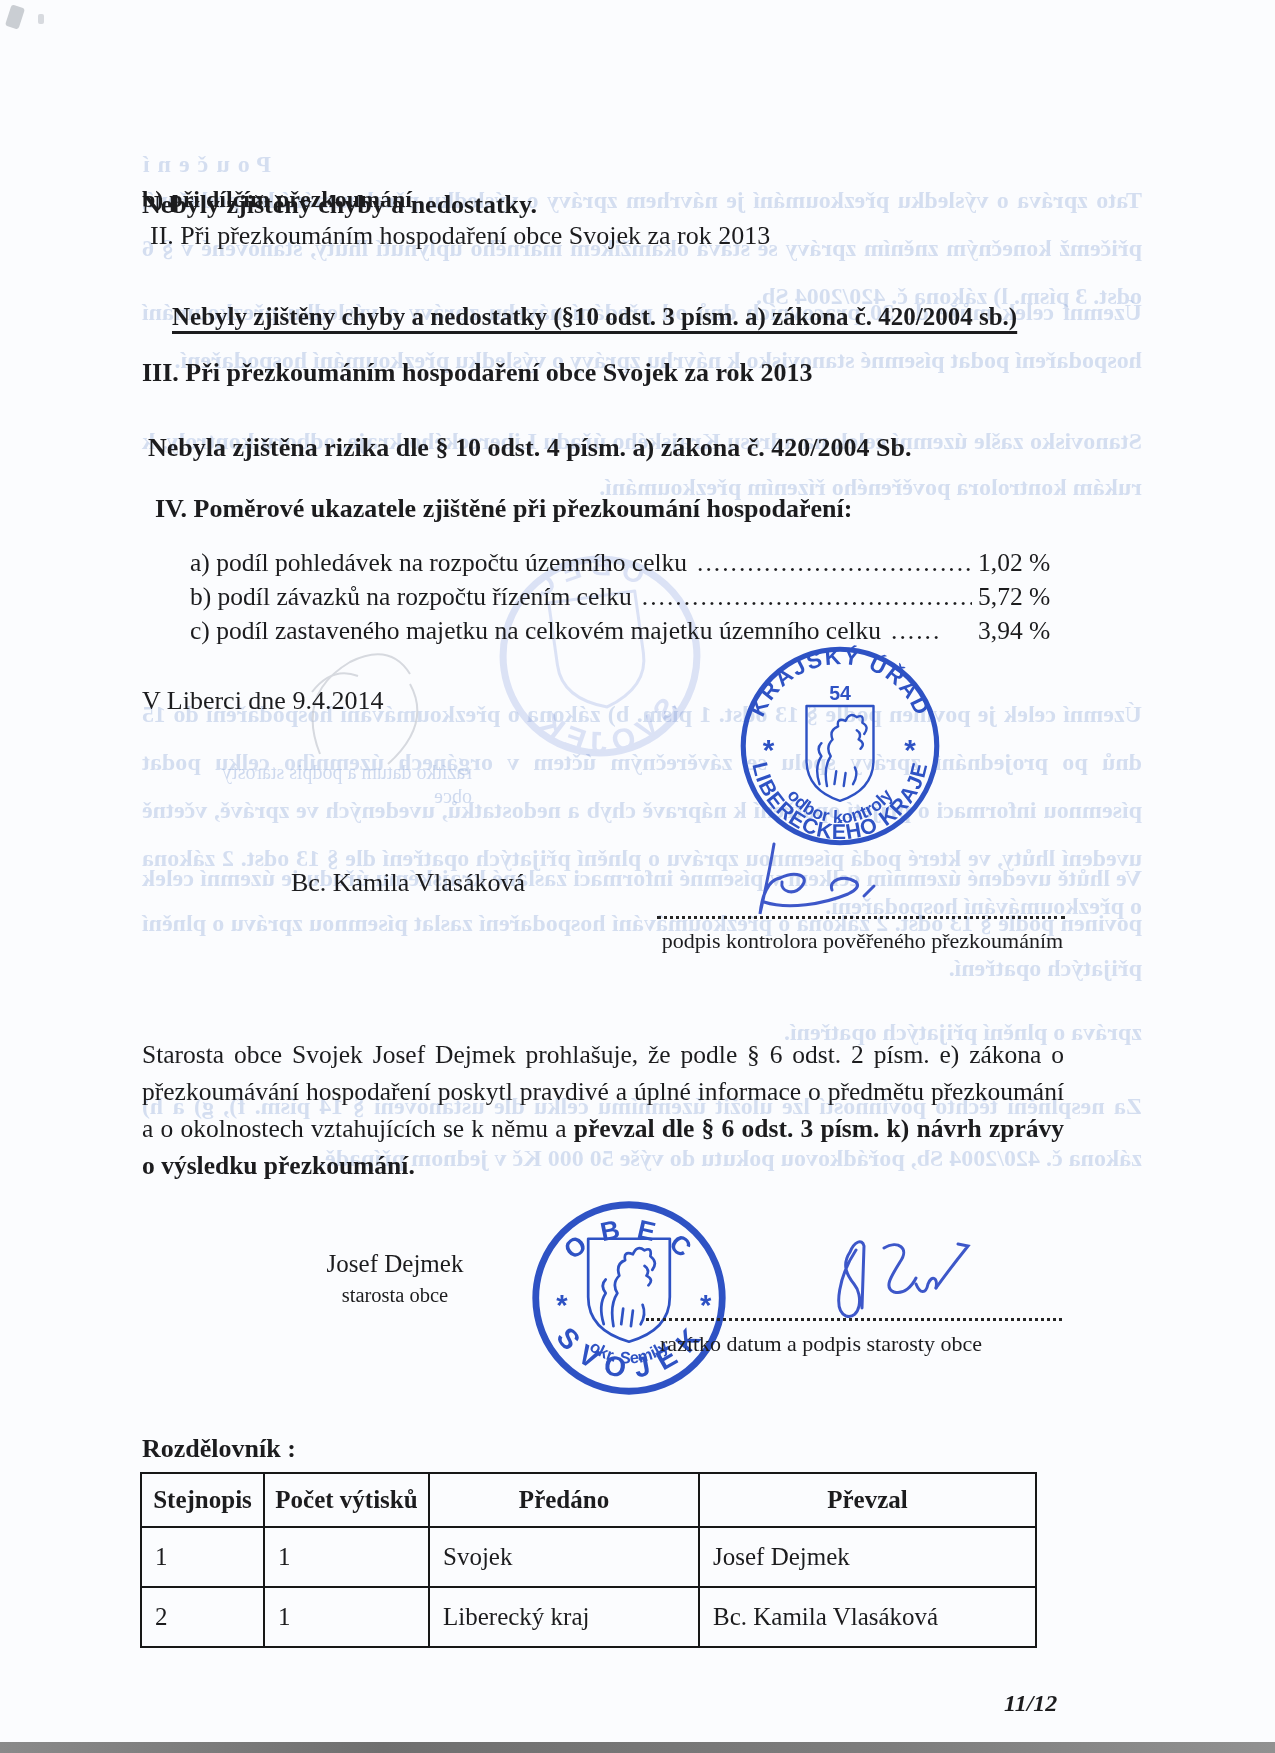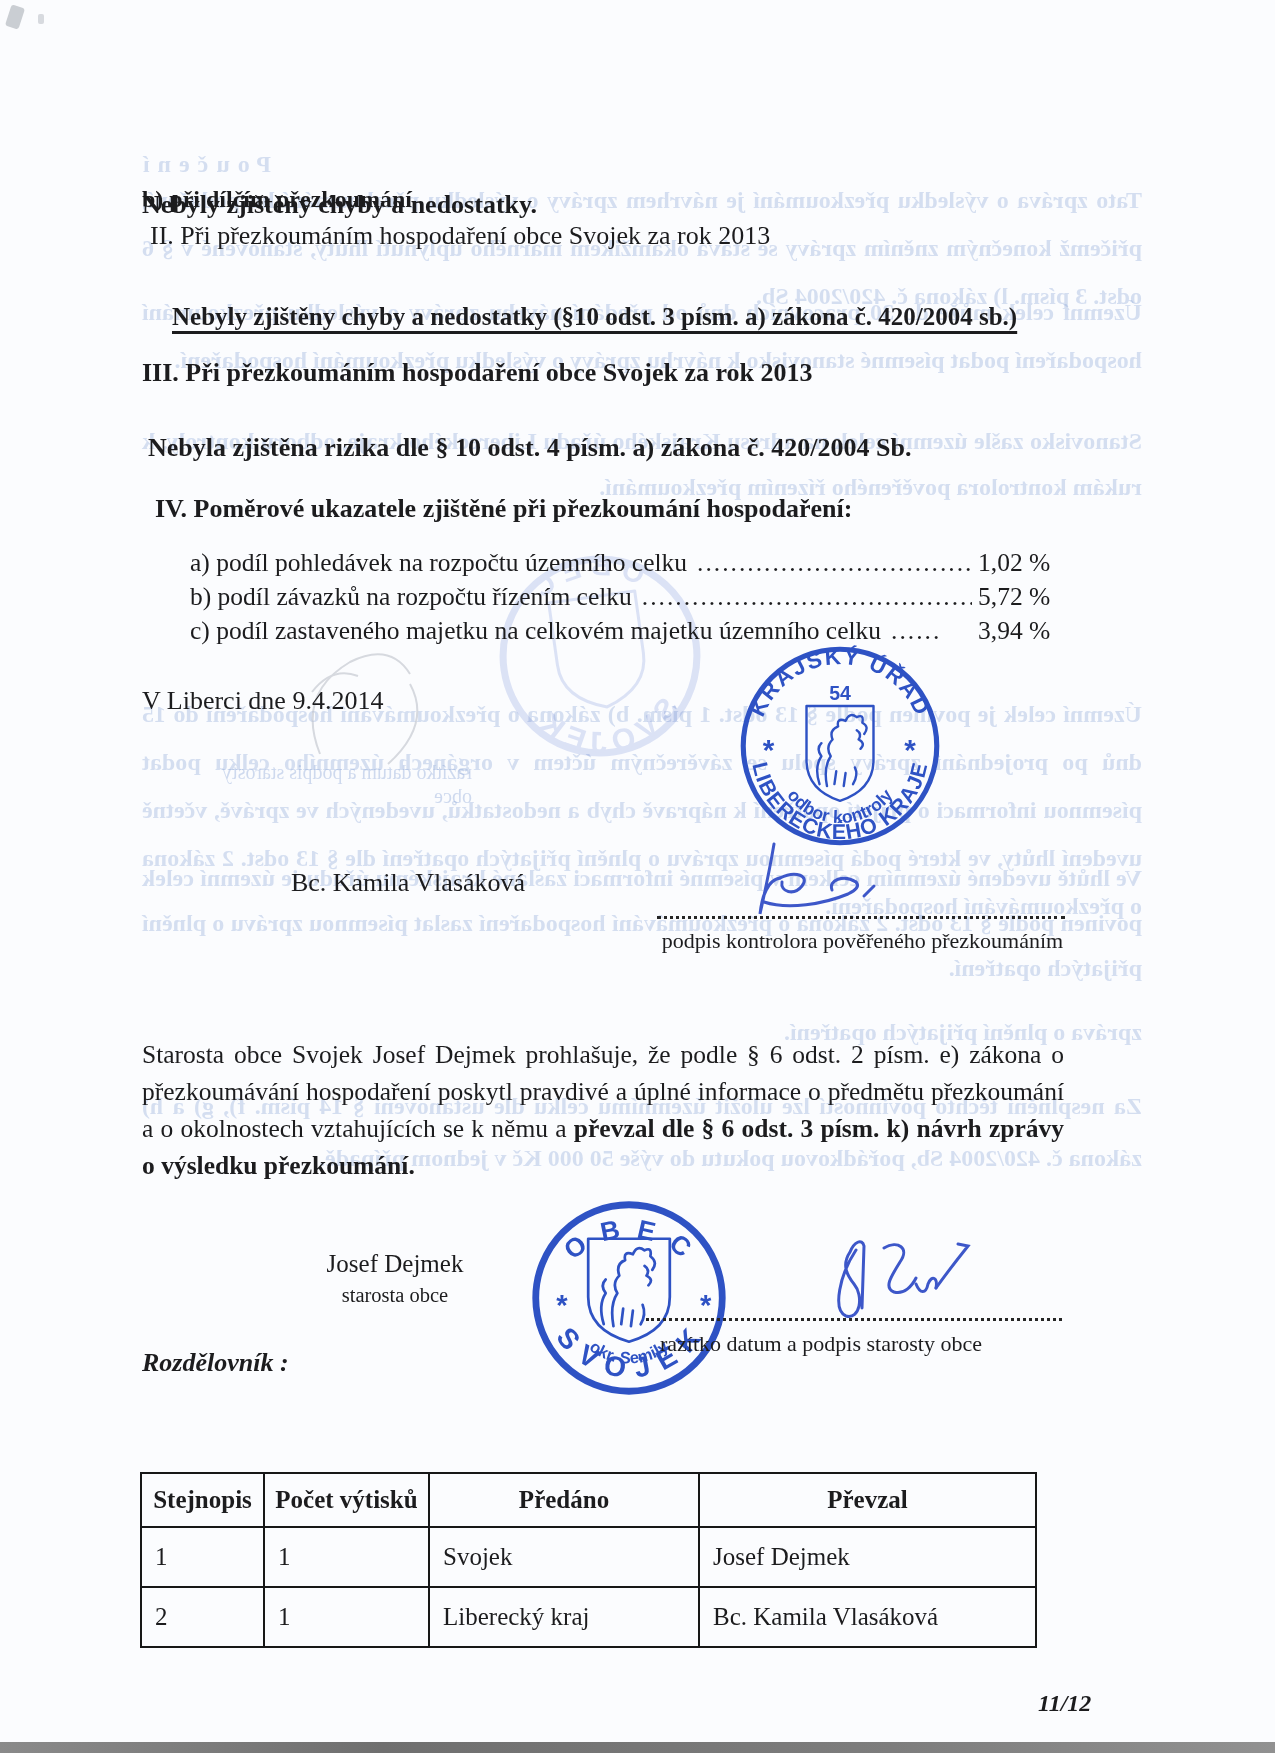--- a/index.html
+++ b/index.html
@@ -171,21 +171,21 @@
 
   <svg class="abs sig" style="left:812px;top:1232px;" width="160" height="105" viewBox="0 0 160 105">
     <path d="M44 18 C 28 42 20 78 34 84 C 48 88 52 64 42 52 C 34 42 30 32 38 20 C 42 10 50 6 52 14 L 50 76"></path>
     <path d="M72 16 C 86 8 98 16 88 30 C 78 46 72 56 82 60 C 92 63 100 54 104 46"></path>
     <path d="M104 52 C 108 62 114 62 116 52 C 120 42 126 46 124 56"></path>
     <path d="M124 56 C 134 42 148 24 156 14 L 146 12"></path>
   </svg>
   <div class="abs dotline" style="left:646px;top:1318px;width:416px;"></div>
   <div class="abs cap" style="left:660px;top:1331px;">razítko datum a podpis starosty obce</div>
 
-  <div class="abs h-md" style="left:142px;top:1348px;font-size:26px;font-style:italic;">Rozdělovník :</div>
+  <div class="abs h-md" style="left:142px;top:1434px;font-size:26px;">Rozdělovník :</div>
   <table class="dist abs" style="left:140px;top:1472px;">
     <colgroup>
         <col style="width:123px">
         <col style="width:165px">
         <col style="width:270px">
         <col style="width:337px">
       </colgroup>
     <tbody>
         <tr>
       <th>Stejnopis</th>
@@ -201,19 +201,19 @@
     </tr>
     <tr>
       <td>2</td>
       <td>1</td>
       <td>Liberecký kraj</td>
       <td>Bc. Kamila Vlasáková</td>
     </tr>
   </tbody>
     </table>
 
-  <div class="abs b" style="left:1038px;top:1690px;font-size:24px;font-style:italic;">11/12</div>
+  <div class="abs b" style="left:1004px;top:1690px;font-size:24px;font-style:italic;">11/12</div>
 
   <div class="abs" style="left:8px;top:6px;width:14px;height:22px;background:#9aa0a8;opacity:.5;border-radius:3px;transform:rotate(18deg);"></div>
   <div class="abs" style="left:38px;top:14px;width:6px;height:10px;background:#b3b8bf;opacity:.5;border-radius:2px;"></div>
   <div class="scan-bottom"></div>
 
 </div>
 
 </body></html>

